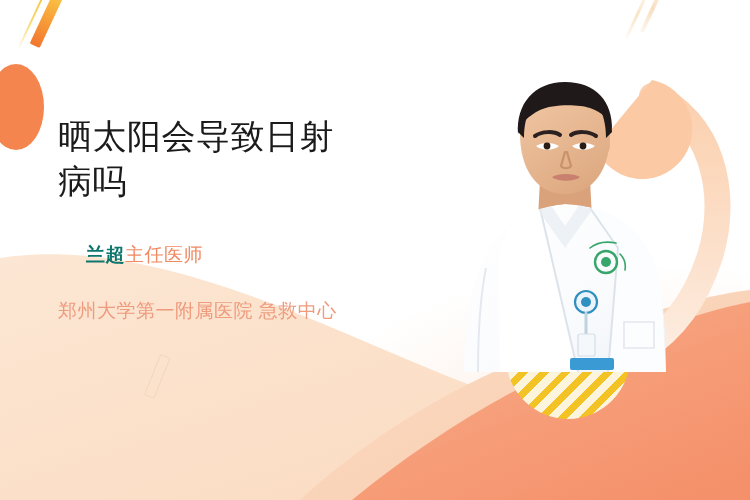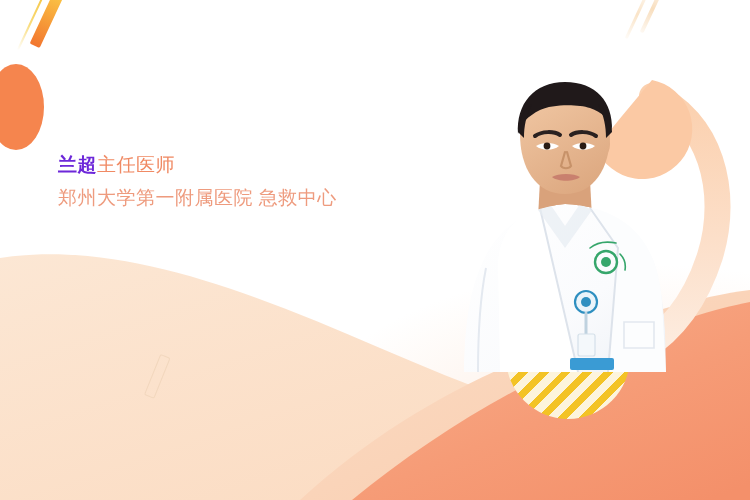--- a/index.html
+++ b/index.html
@@ -159,29 +159,30 @@
   .meta {
     margin-top: 36px;
   }
   .meta-row1 {
     font-size: 19px;
     line-height: 1.55;
     letter-spacing: 0.5px;
     white-space: nowrap;
   }
   .doc-name {
-    color: #6d28d9;
+    color: #0f766e;
     font-weight: 700;
+    margin-left: 28px;
   }
   .doc-title {
     color: #F08A64;
     font-weight: 400;
   }
   .meta-row2 {
-    margin-top: 4px;
+    margin-top: 26px;
     font-size: 19px;
     line-height: 1.55;
     letter-spacing: 0.5px;
     color: #EE9B7E;
     font-weight: 400;
     white-space: nowrap;
   }
 </style>
 </head>
 <body>
@@ -311,20 +312,22 @@
 
   <div class="stripe stripe-thin"></div>
   <div class="stripe stripe-thick"></div>
 
   <div class="stripe stripe-tr1"></div>
   <div class="stripe stripe-tr2"></div>
 
   <div class="stripe stripe-bl"></div>
 
   <div class="text-block">
+    <h1 class="headline">晒太阳会导致日射
+病吗</h1>
 
     <div class="meta">
       <div class="meta-row1">
         <span class="doc-name">兰超</span><span class="doc-title">主任医师</span>
       </div>
       <div class="meta-row2">郑州大学第一附属医院  急救中心</div>
     </div>
   </div>
 
 </div>

